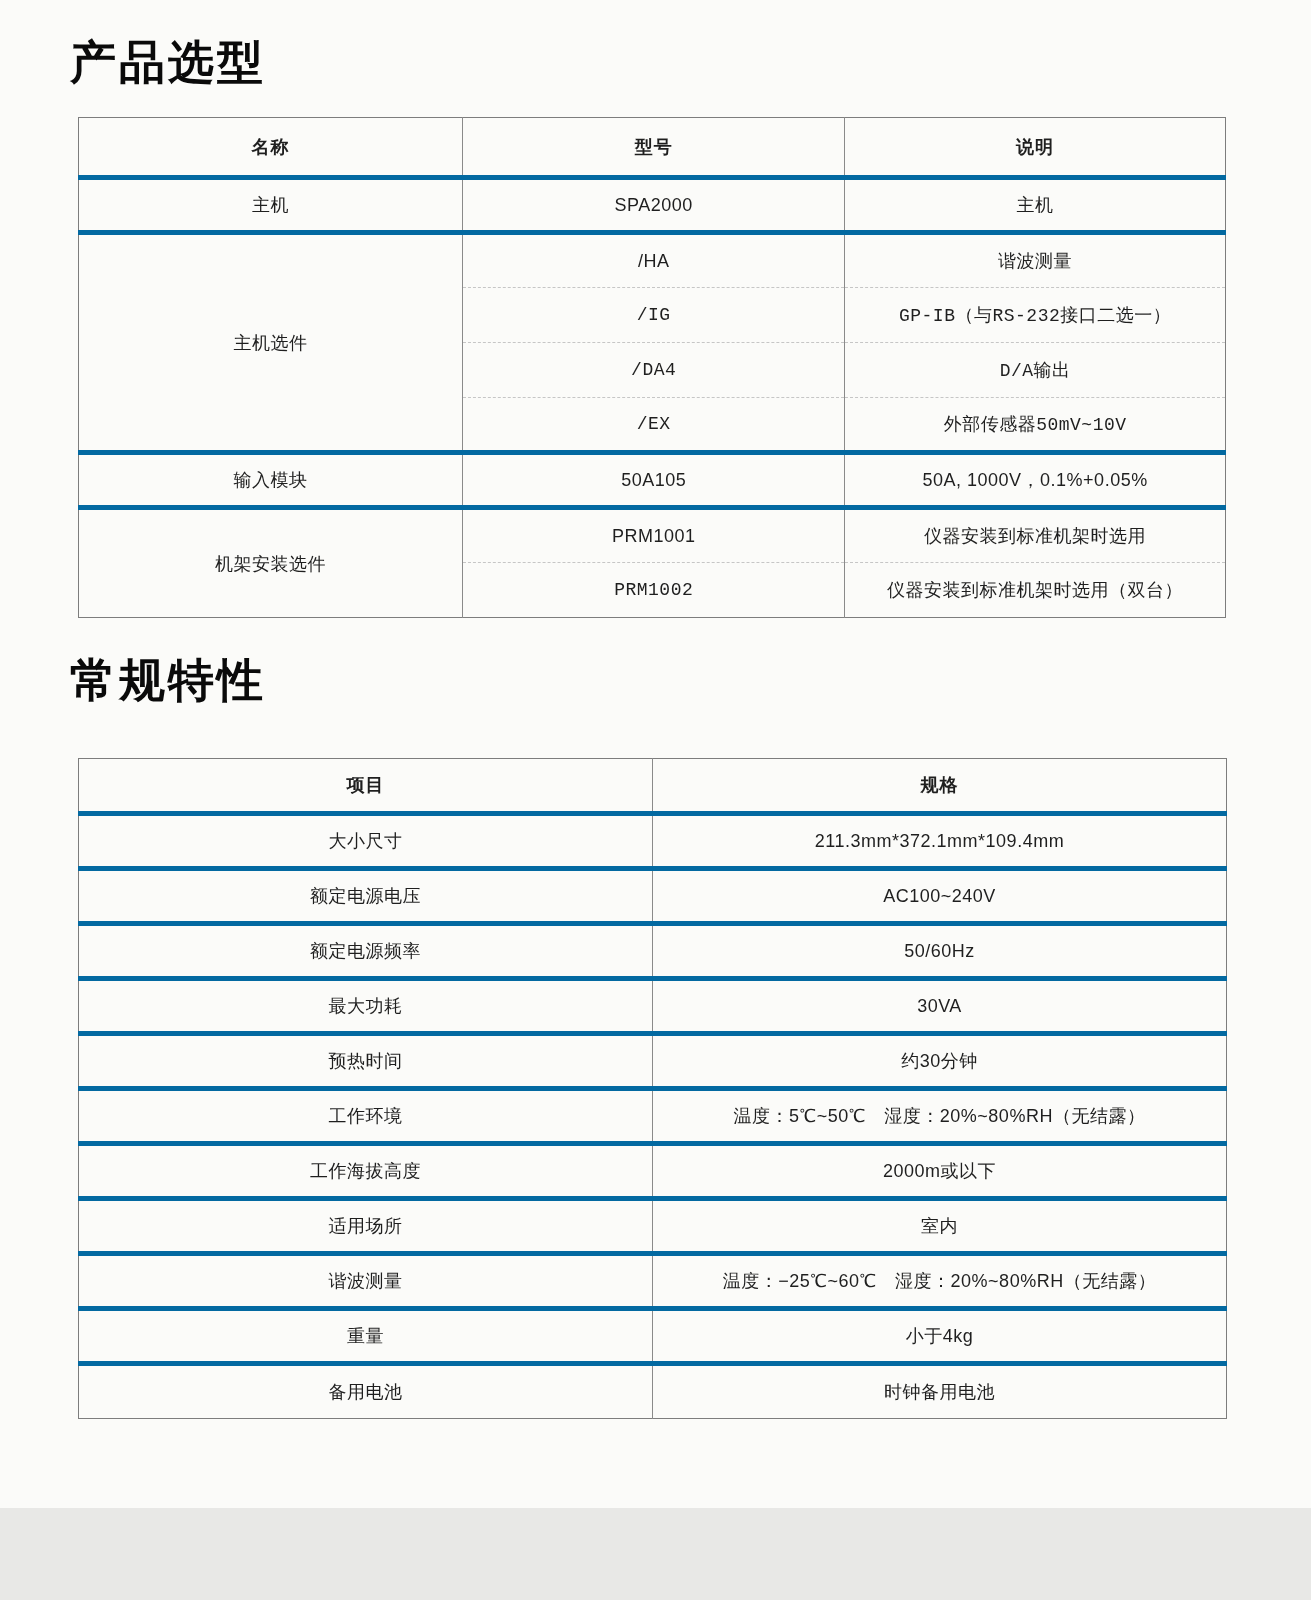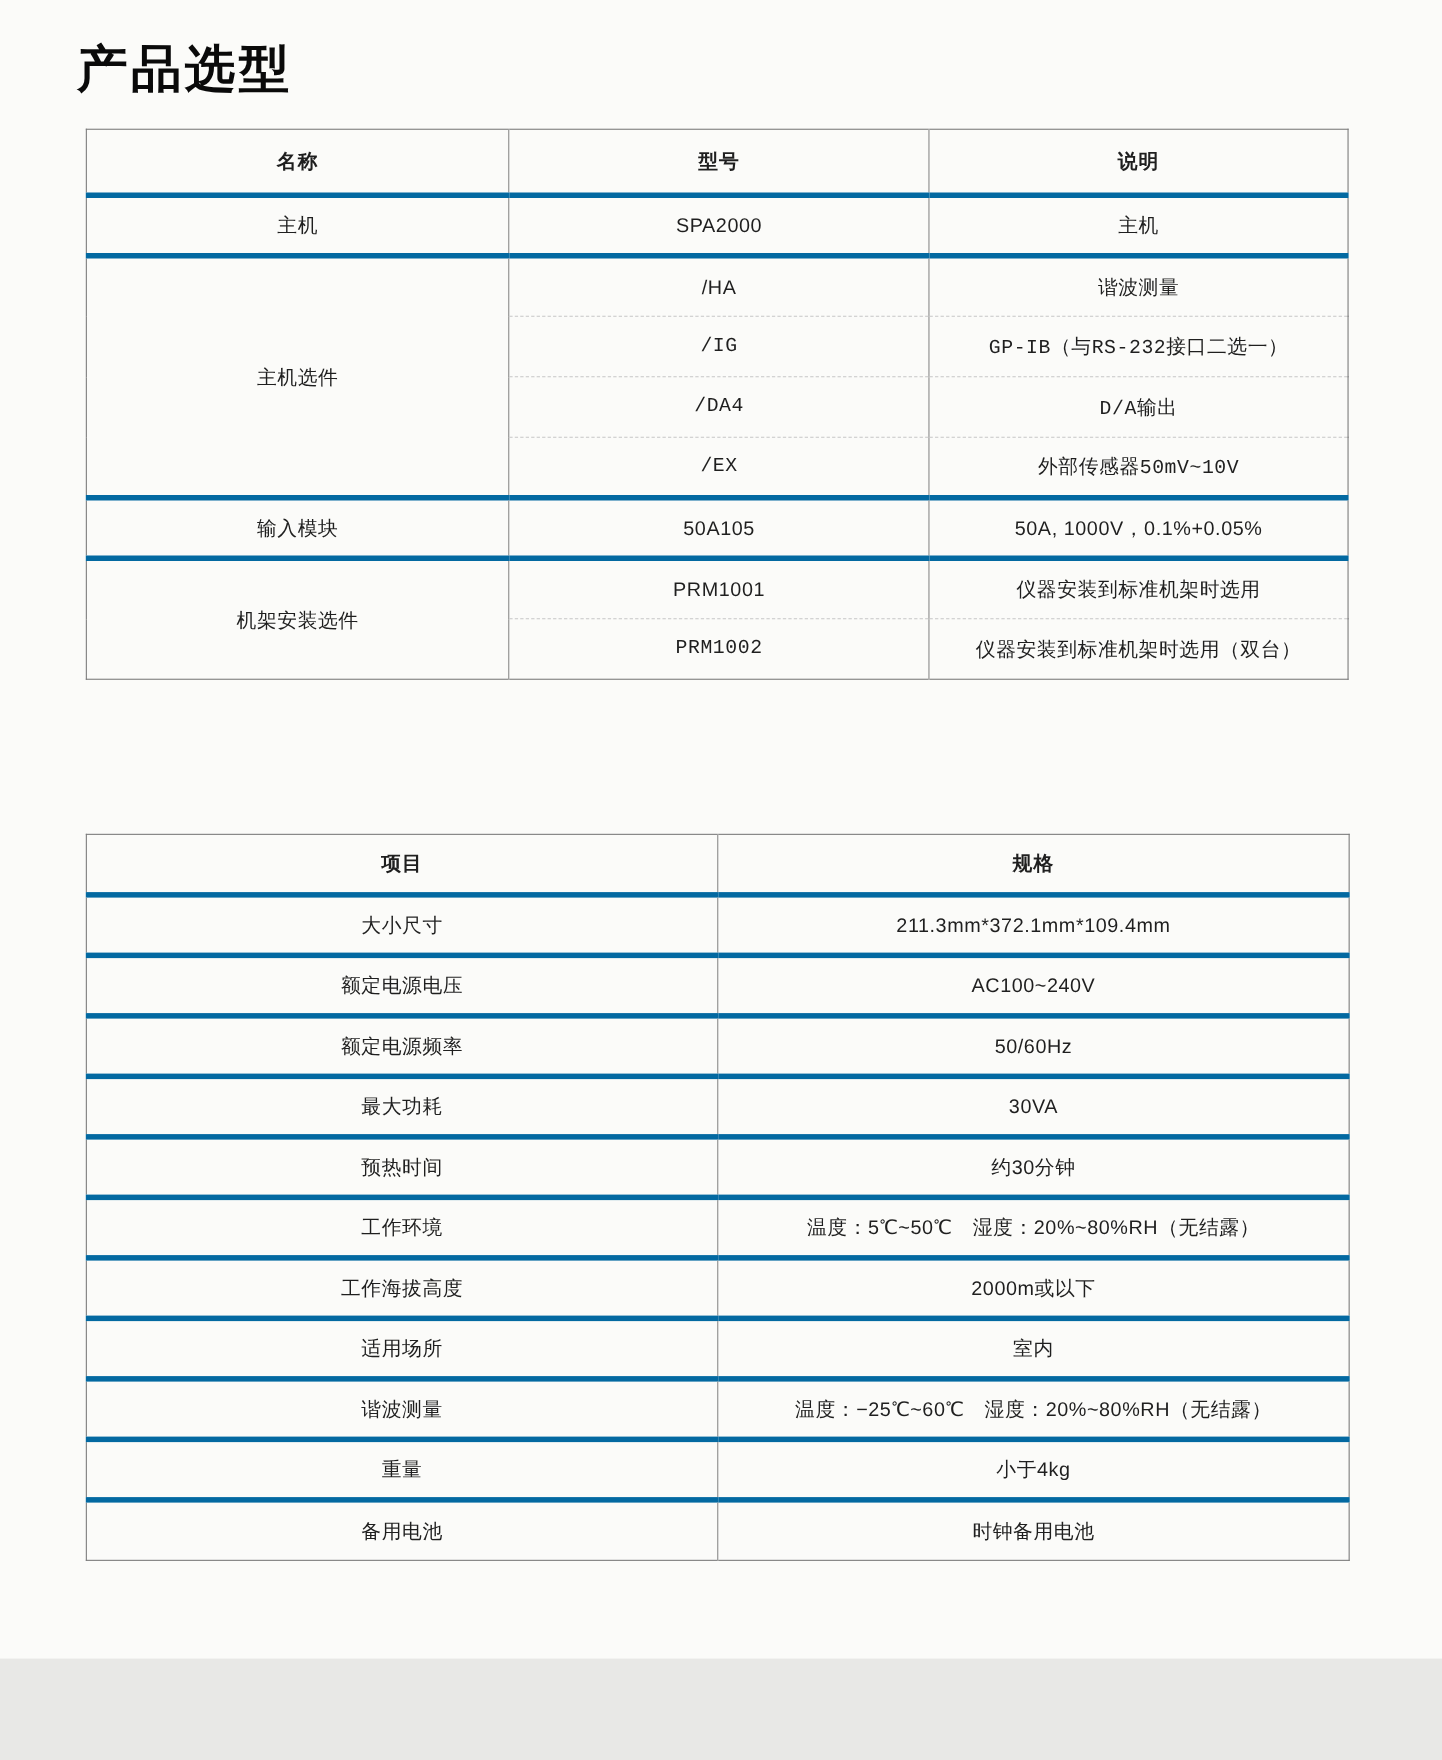--- a/index.html
+++ b/index.html
@@ -113,20 +113,21 @@
         <td>PRM1001</td>
         <td>仪器安装到标准机架时选用</td>
       </tr>
       <tr class="sub">
         <td>PRM1002</td>
         <td>仪器安装到标准机架时选用（双台）</td>
       </tr>
     </tbody>
   </table>
 
+  <h1 class="doc-title title-2">常规特性</h1>
 
   <table class="spec-table table-2">
     <colgroup>
       <col style="width:50%">
         <col style="width:50%">
     </colgroup>
     <thead>
       <tr>
         <th>项目</th>
         <th>规格</th>

